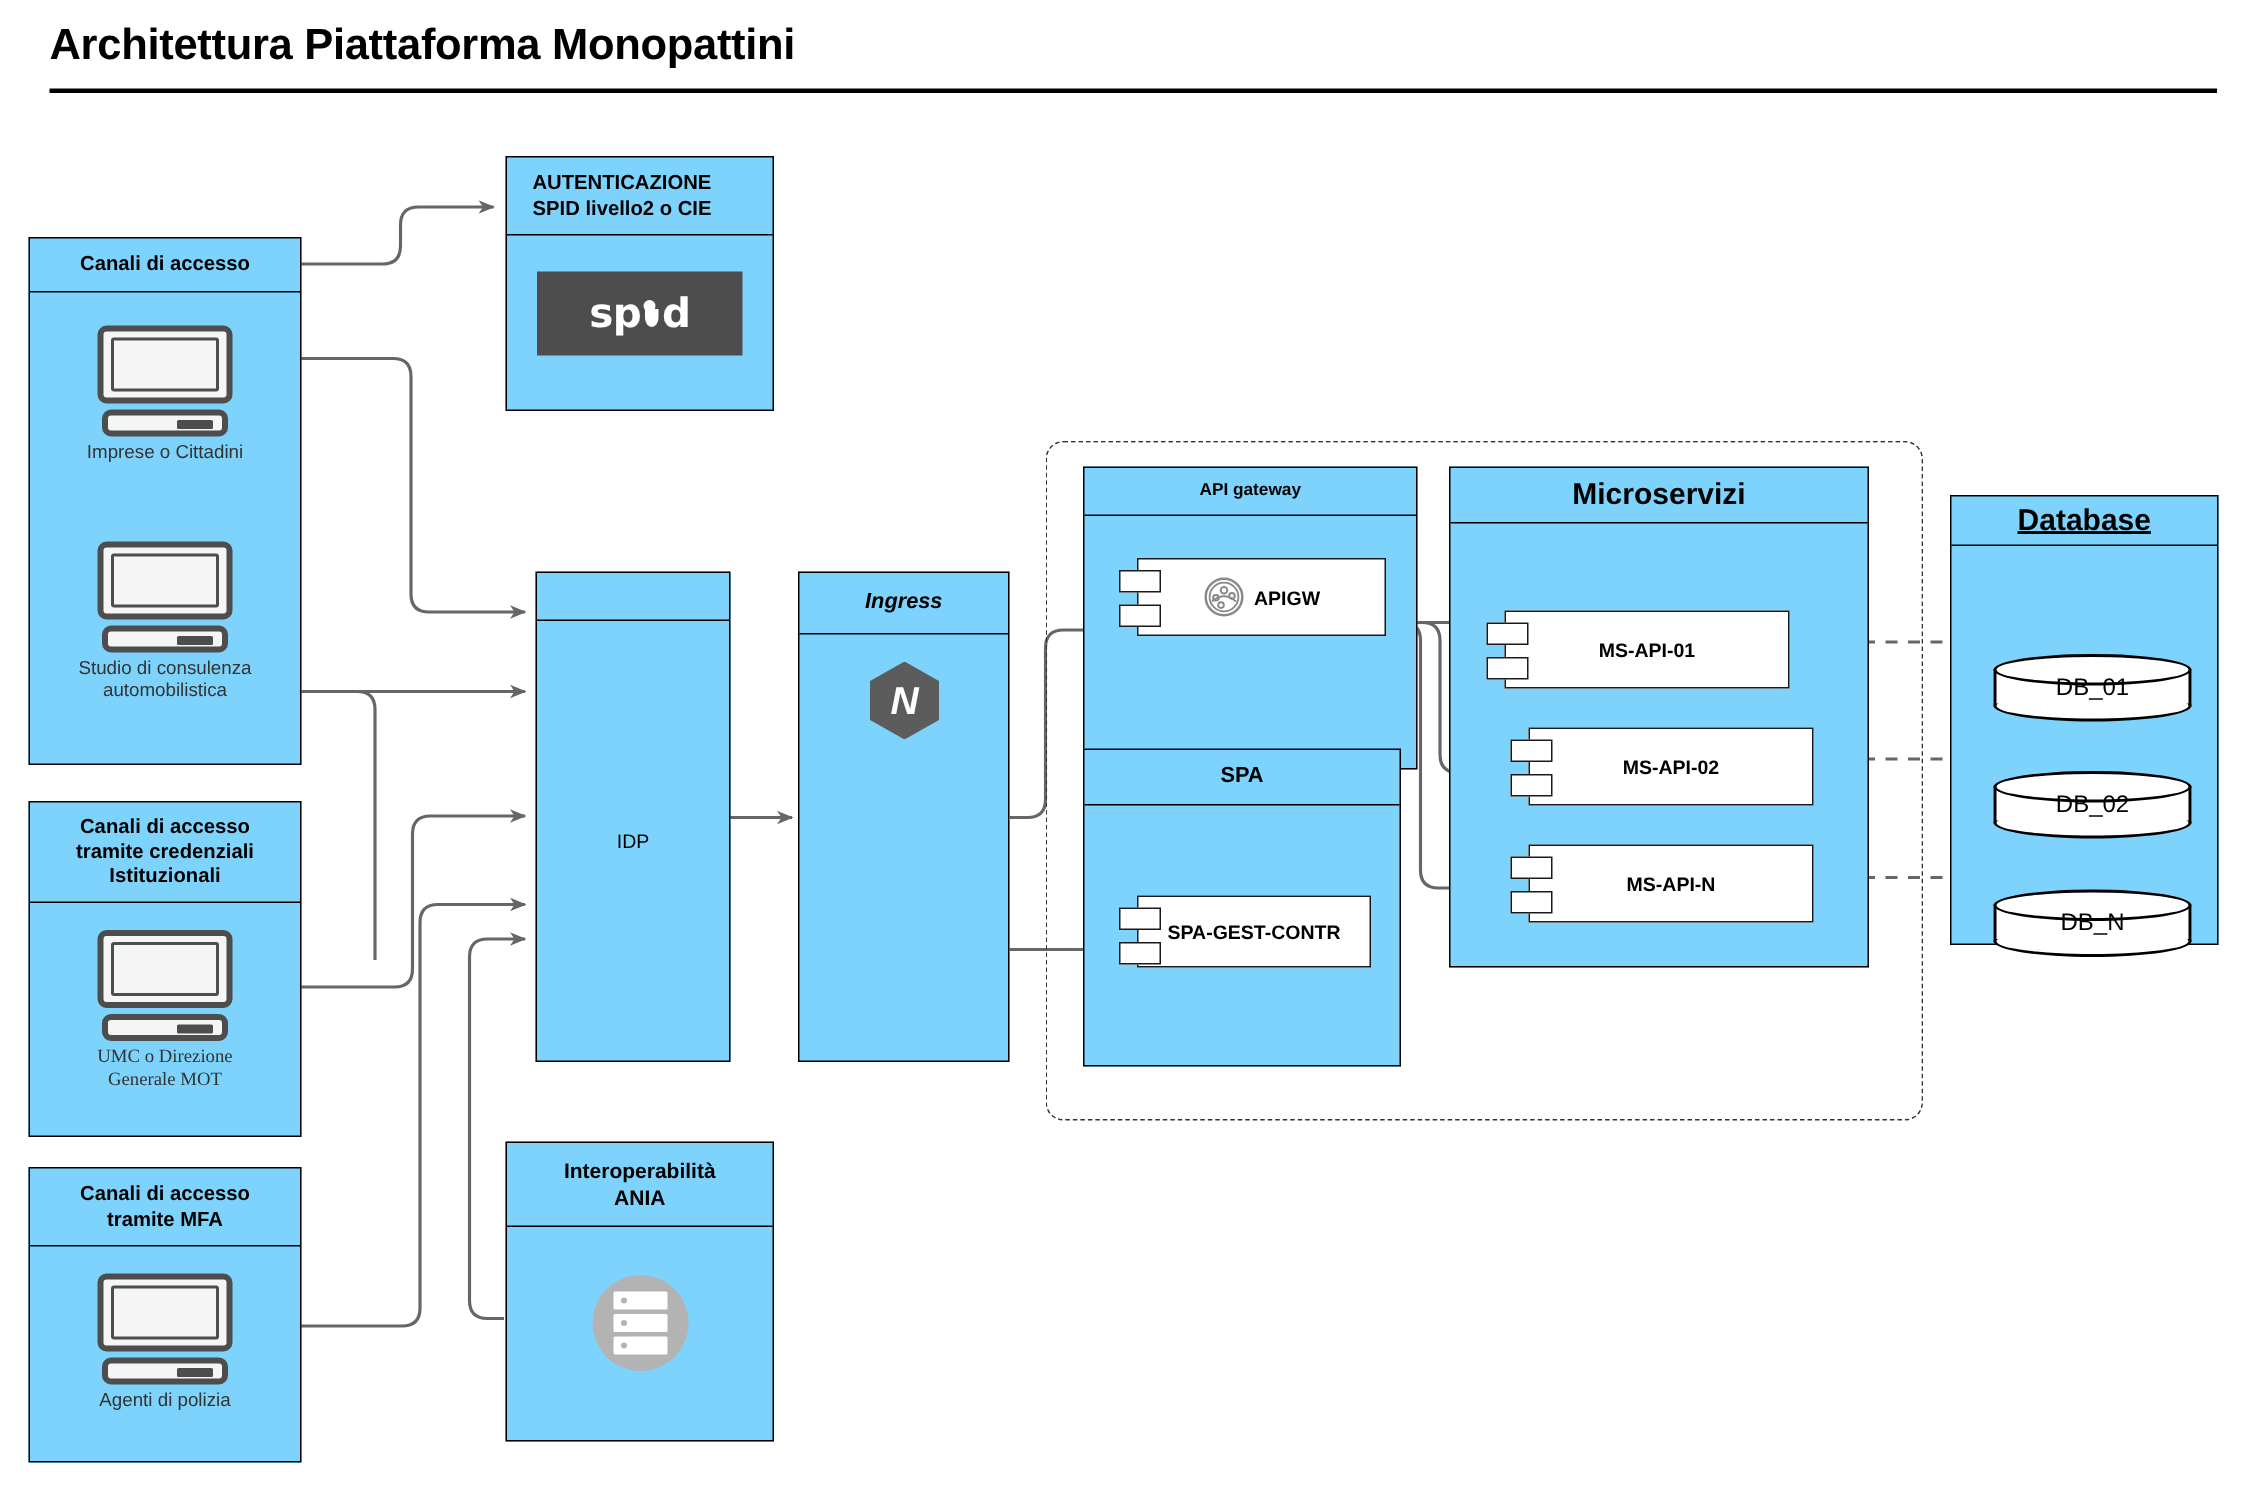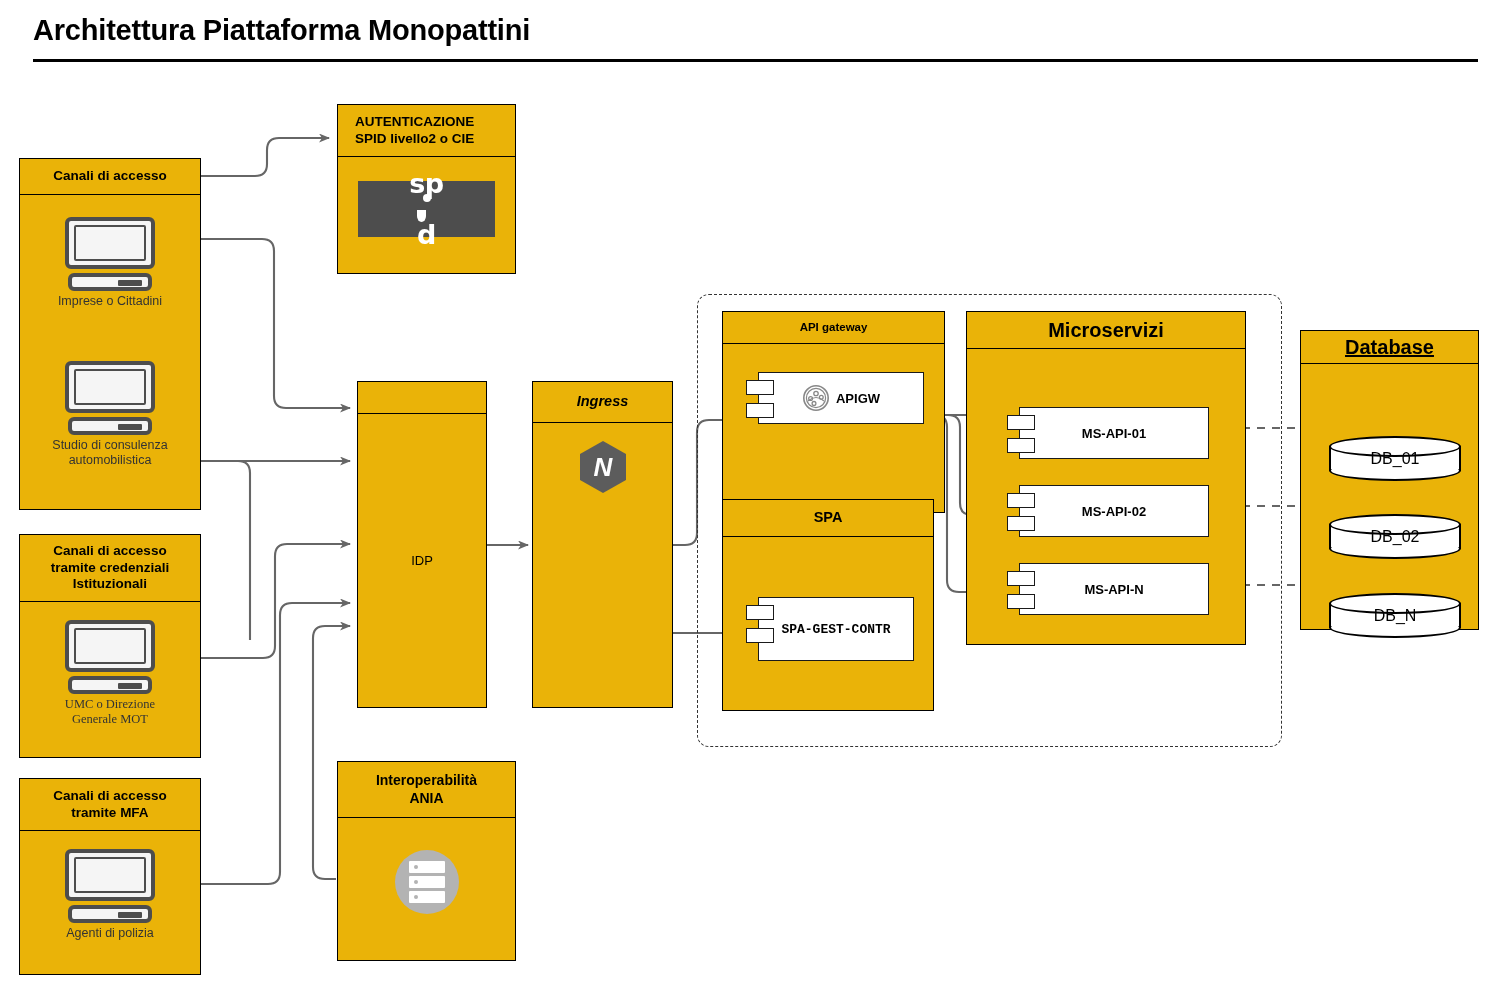--- a/index.html
+++ b/index.html
@@ -10,21 +10,21 @@
   .title{
     position:absolute;left:33px;top:14px;
     font-size:29px;font-weight:bold;color:#000;letter-spacing:-0.2px;
     white-space:nowrap;
   }
   .title-rule{
     position:absolute;left:33px;top:59px;width:1445px;height:3px;background:#000;
   }
 
   
-  .box{position:absolute;box-sizing:border-box;background:#eab308;border:1.6px solid #000;}
+  .box{position:absolute;box-sizing:border-box;background:#7dd3fc;border:1.6px solid #000;}
   .box-header{
     box-sizing:border-box;width:100%;
     border-bottom:1.6px solid #000;
     display:flex;align-items:center;justify-content:center;
     text-align:center;font-weight:bold;color:#000;line-height:1.22;
     padding:4px 4px;
   }
   .box-body{position:relative;width:100%;}
 
   
@@ -49,21 +49,21 @@
   .pc-base:after{
     content:"";position:absolute;right:6px;top:3px;width:24px;height:6px;background:#4d4d4d;border-radius:1px;
   }
 
   
   .spid-logo{
     position:absolute;background:#4d4d4d;display:flex;align-items:center;justify-content:center;
   }
   .spid-text{
     color:#fff;font-size:27px;font-weight:bold;letter-spacing:-0.5px;
-    font-family:"DejaVu Sans",sans-serif;display:flex;align-items:center;flex-direction:column;
+    font-family:"DejaVu Sans",sans-serif;display:flex;align-items:center;
   }
   .spid-dot{
     display:inline-block;width:8px;height:8px;border-radius:50%;background:#fff;margin:0 2px;
     position:relative;top:-5px;
   }
   .spid-drop{
     display:inline-block;width:9px;height:12px;background:#fff;
     border-radius:0 0 50% 50%;position:relative;top:3px;margin:0 2px 0 -9px;
   }
 
@@ -277,32 +277,32 @@
           <path d="M6,17 Q14,10 22,17" fill="none" stroke="#888" stroke-width="1.2"></path>
         </svg>
         <span class="cmp-label">APIGW</span>
       </div>
     </div>
   </div>
 
   <div class="box" style="left:722px;top:499px;width:212px;height:212px;">
     <div class="box-header" style="height:37px;font-size:14.5px;">SPA</div>
     <div class="box-body" style="height:173px;">
-      <div class="component" style="left:35px;top:60px;width:156px;height:64px;font-family:Liberation Mono, monospace;">
+      <div class="component" style="left:35px;top:60px;width:156px;height:48px;">
         <span class="cmp-tab" style="top:7px;"></span>
         <span class="cmp-tab" style="top:30px;"></span>
         <span class="cmp-label">SPA-GEST-CONTR</span>
       </div>
     </div>
   </div>
 
   <div class="box" style="left:966px;top:311px;width:280px;height:334px;">
     <div class="box-header" style="height:37px;font-size:20px;">Microservizi</div>
     <div class="box-body" style="height:295px;">
-      <div class="component" style="left:52px;top:58px;width:190px;height:52px;">
+      <div class="component" style="left:36px;top:58px;width:190px;height:52px;">
         <span class="cmp-tab" style="top:7px;"></span>
         <span class="cmp-tab" style="top:30px;"></span>
         <span class="cmp-label">MS-API-01</span>
       </div>
       <div class="component" style="left:52px;top:136px;width:190px;height:52px;">
         <span class="cmp-tab" style="top:7px;"></span>
         <span class="cmp-tab" style="top:30px;"></span>
         <span class="cmp-label">MS-API-02</span>
       </div>
       <div class="component" style="left:52px;top:214px;width:190px;height:52px;">

